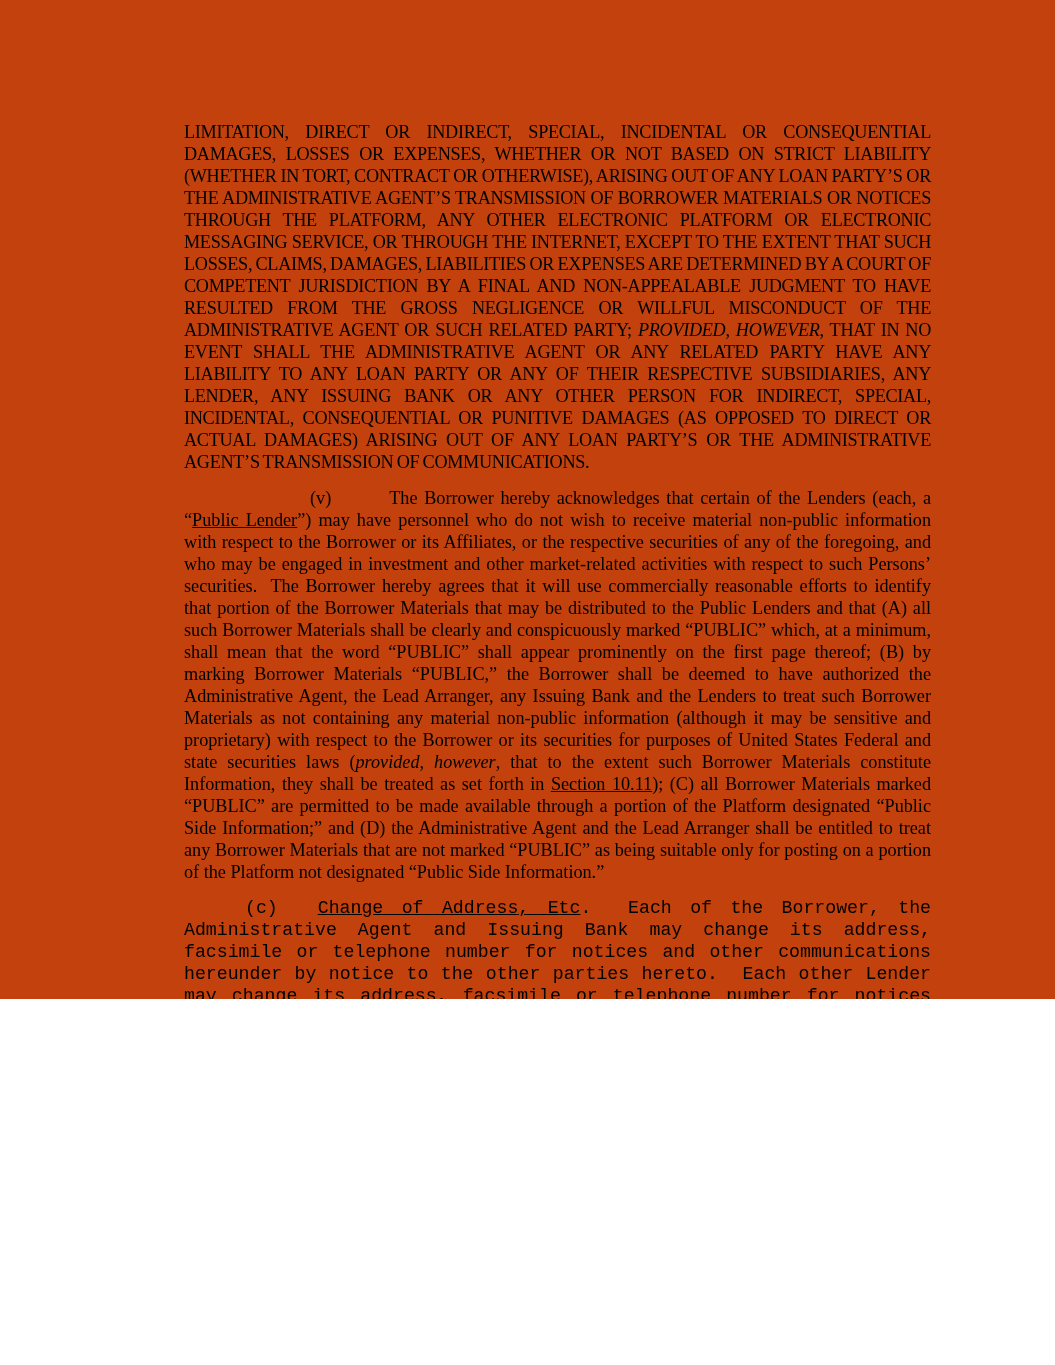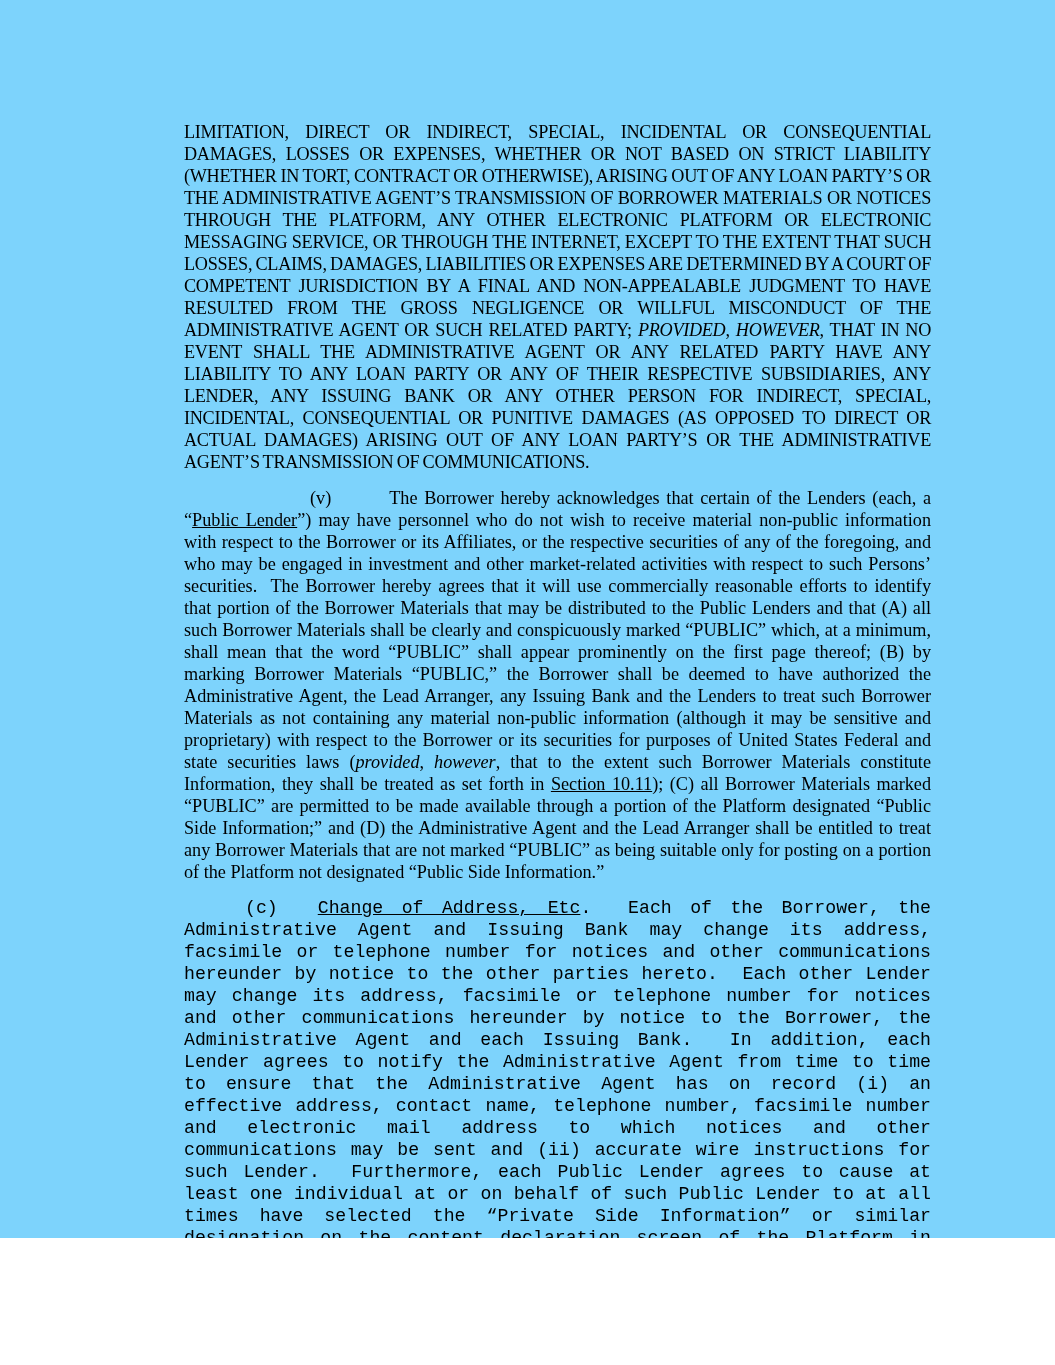--- a/index.html
+++ b/index.html
@@ -3,22 +3,22 @@
 <meta charset="utf-8">
 <style>
   html, body {
     margin: 0;
     padding: 0;
     background: #ffffff;
   }
   .page {
     position: relative;
     width: 1055px;
-    height: 1238px;
-    background: #7dd3fc;
+    height: 999px;
+    background: #c2410c;
     color: #000000;
     font-family: "Liberation Serif", serif;
     overflow: hidden;
   }
   .content {
     position: absolute;
     left: 184px;
     top: 121px;
     width: 747px;
   }

